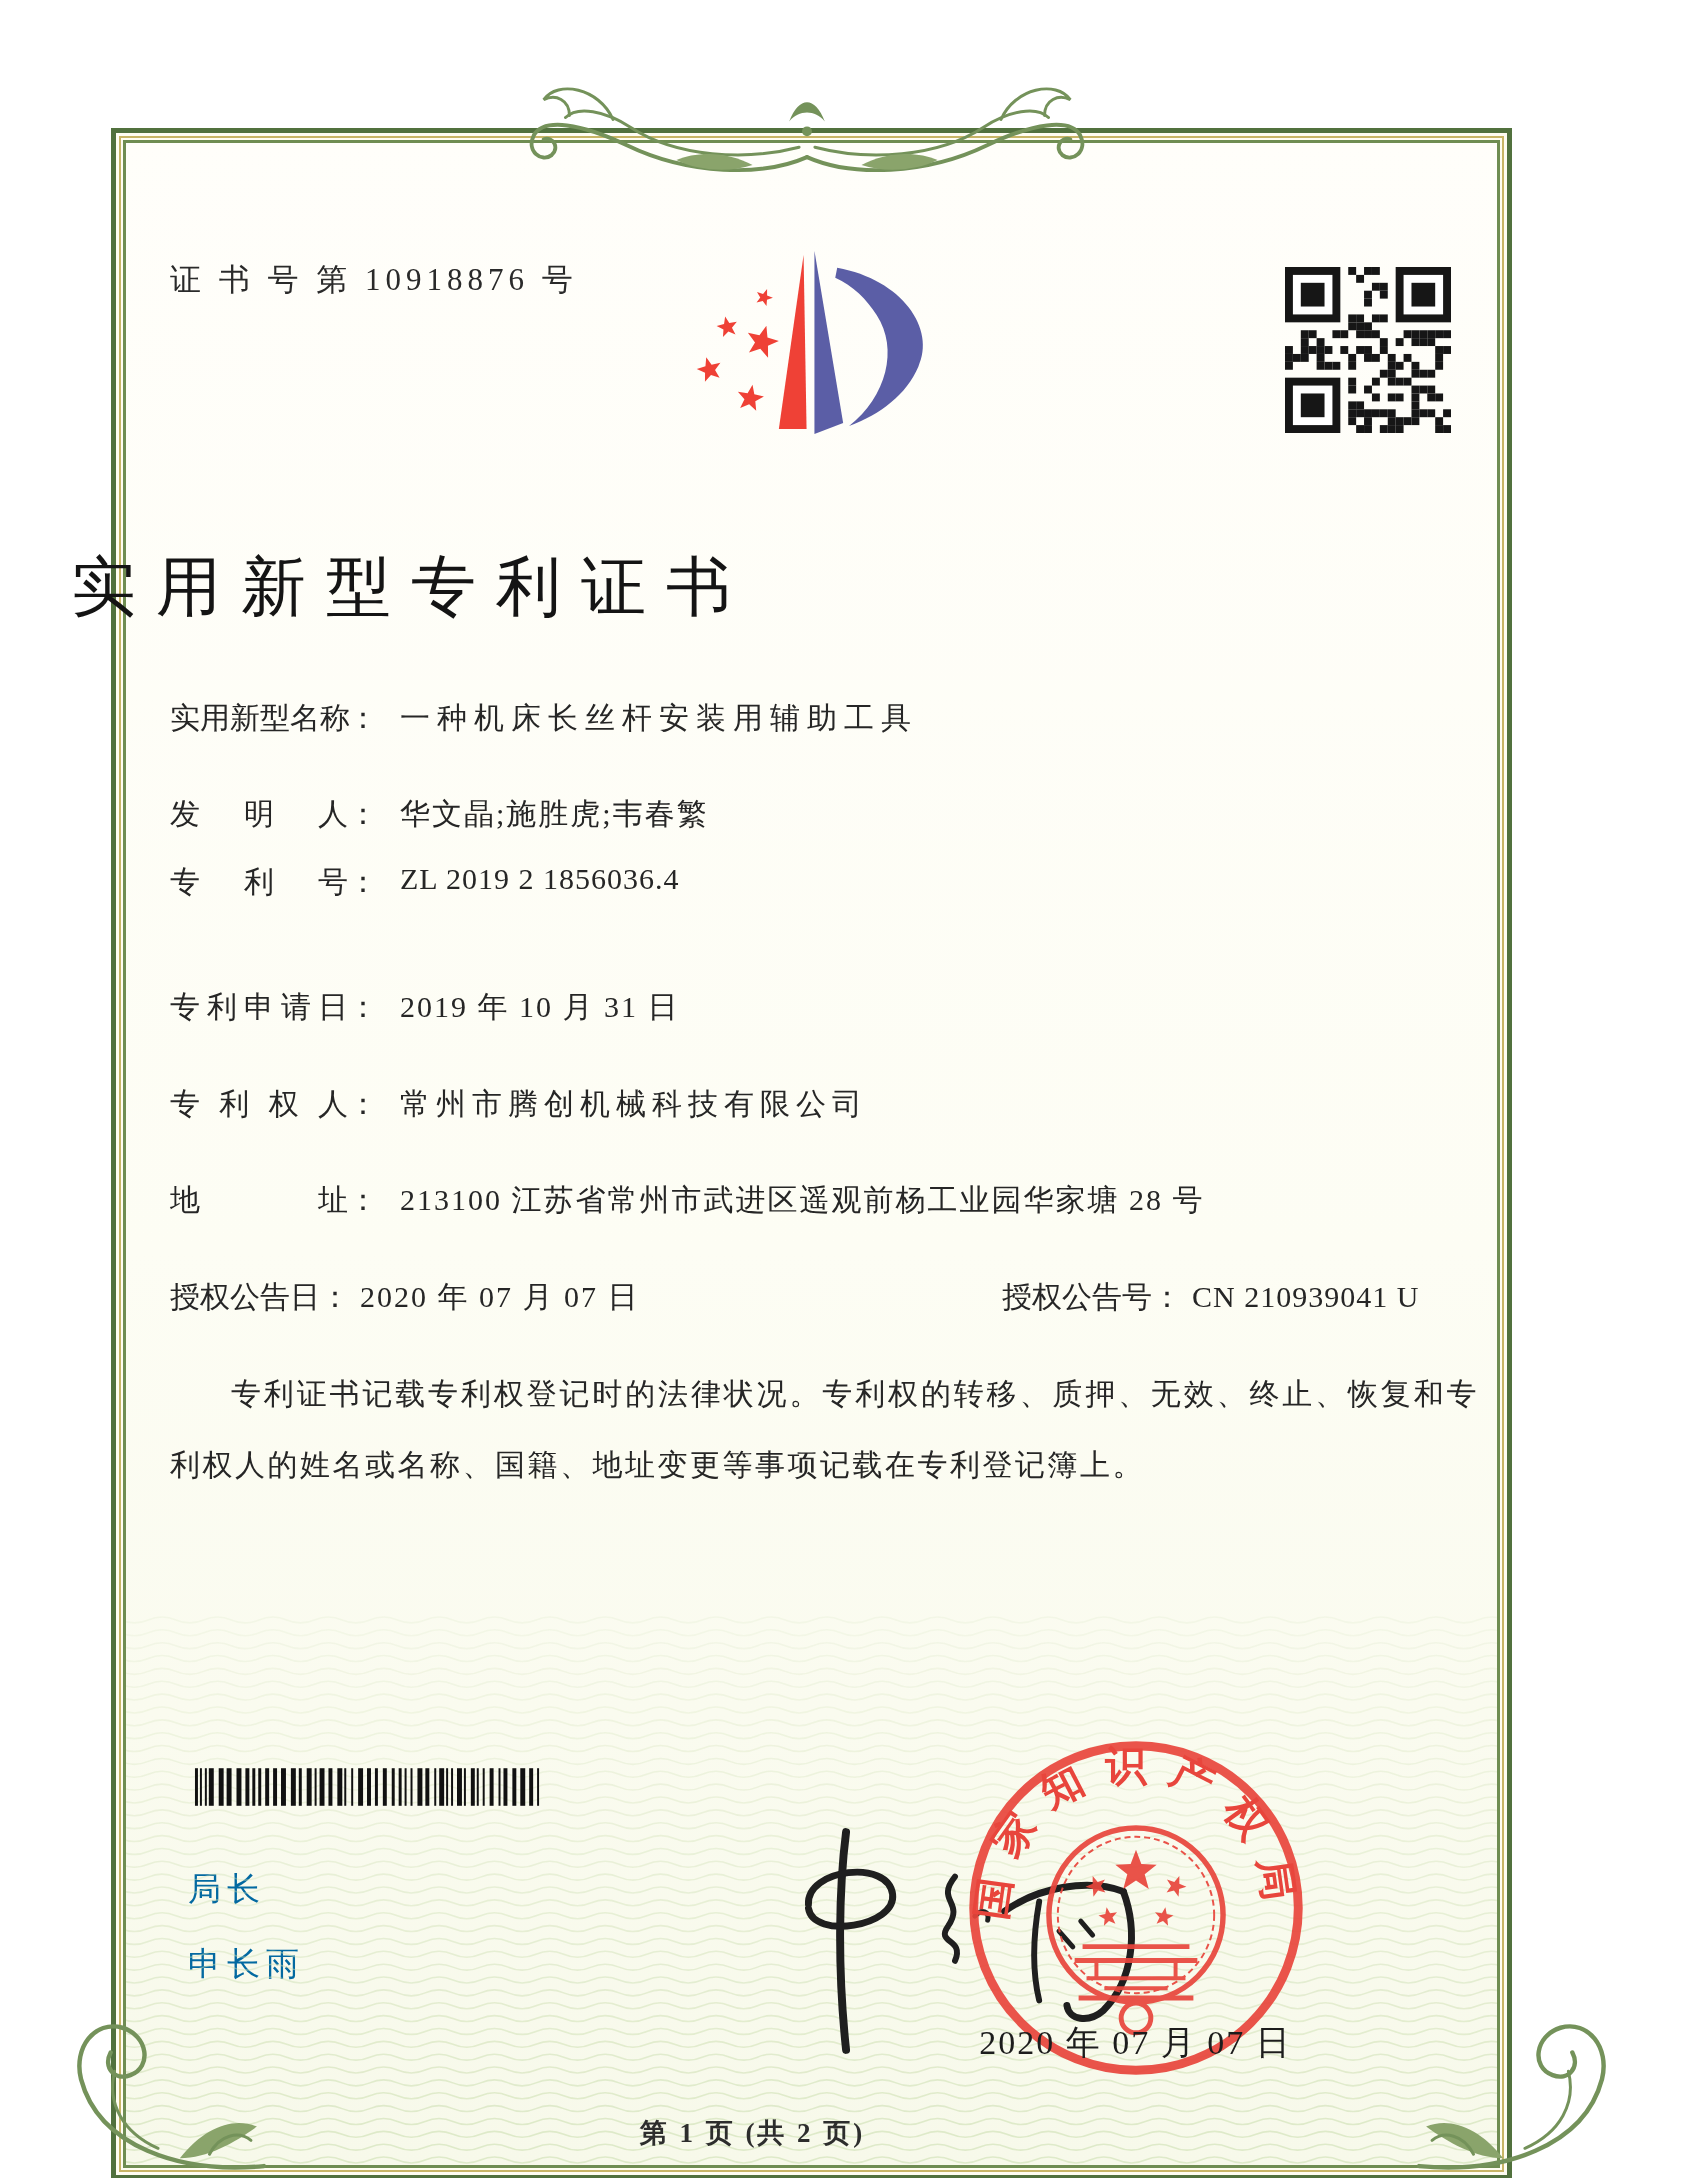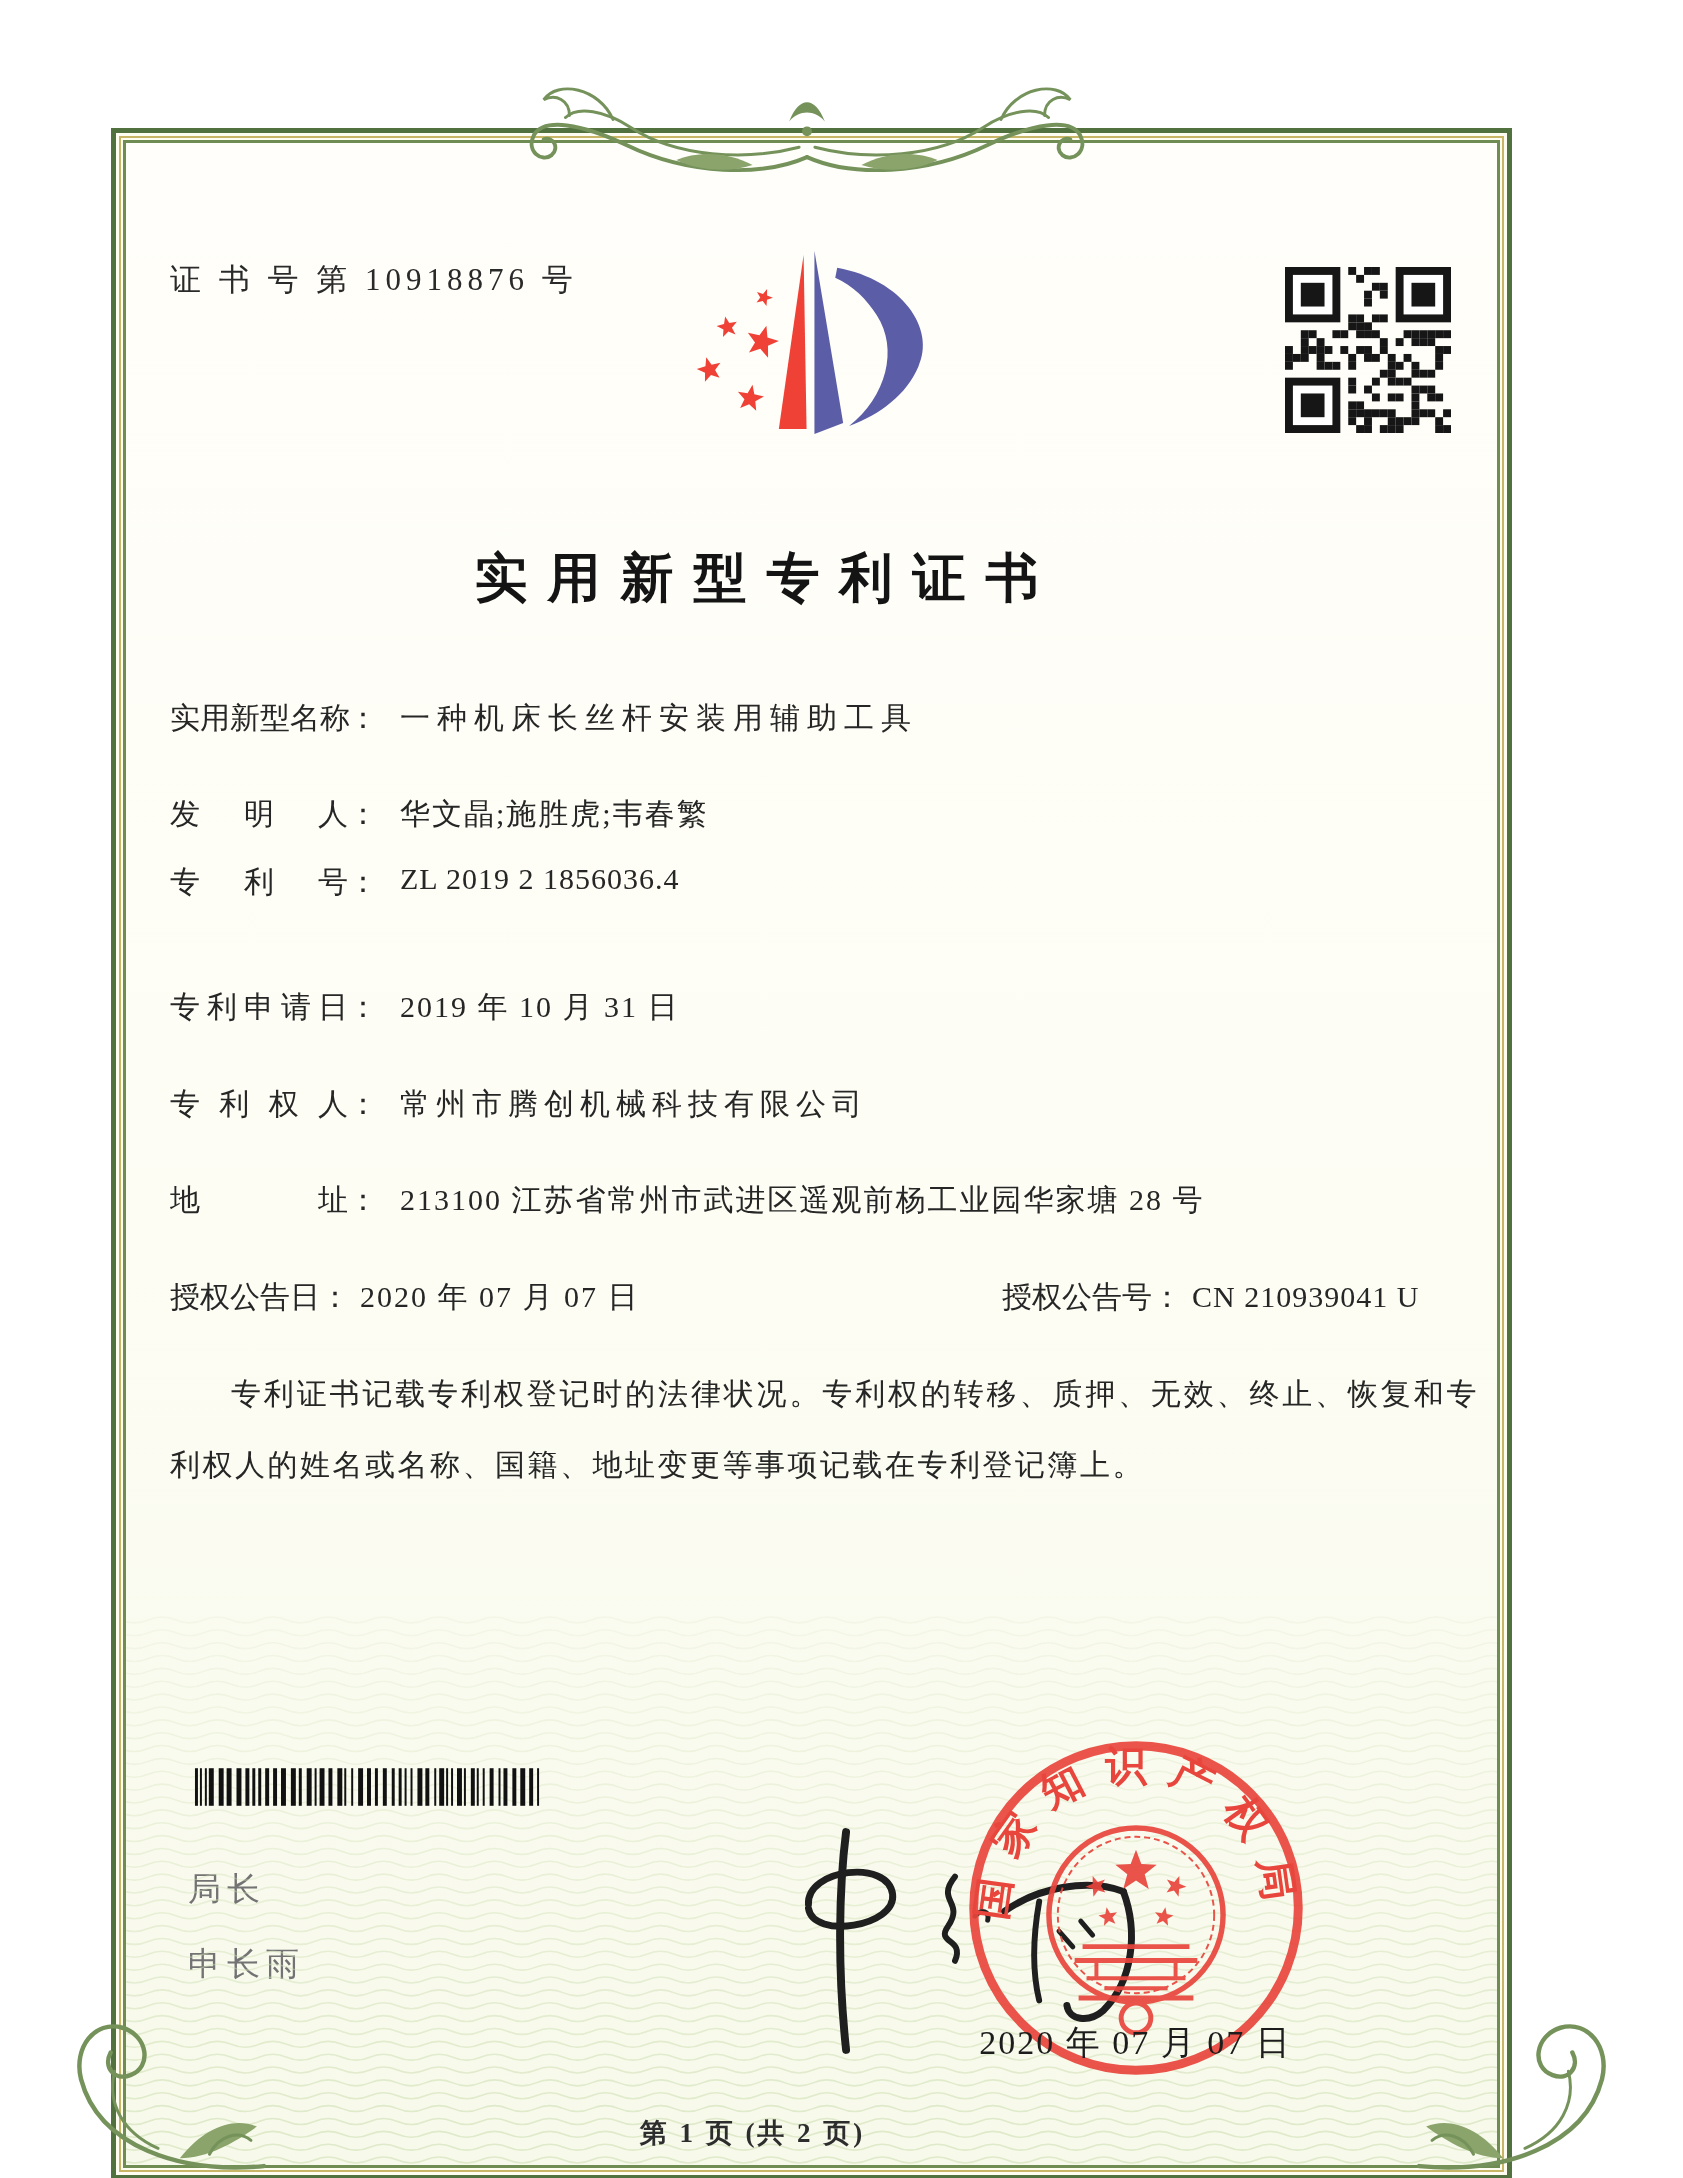--- a/index.html
+++ b/index.html
@@ -11,34 +11,34 @@
          background:linear-gradient(180deg,#fffefa 0%,#fdfdf4 55%,#f7f9ea 100%);z-index:0;}
   
   #frame{left:111px;top:128px;width:1391px;height:2042px;border:5px solid #51713e;
          box-shadow:inset 0 0 0 3px #fffdf2, inset 0 0 0 5px #c8b566,
                     inset 0 0 0 7px #fffdf2, inset 0 0 0 10px #6f8d52;z-index:1;}
   #waves{left:120px;top:1614px;z-index:1;}
   .content{z-index:2;color:#262626;}
   #cert-no{left:170px;top:259px;font-size:31px;letter-spacing:5px;color:#2a2a2a;}
   #logo{left:673px;top:238px;}
   #qr{left:1285px;top:267px;}
-  #title{left:71px;top:543px;width:1391px;text-align:center;font-size:53px;font-weight:bold;
+  #title{left:71px;top:543px;width:1391px;text-align:left;font-size:65px;font-weight:normal;
          letter-spacing:20px;color:#141414;}
   .frow{left:170px;width:1317px;font-size:30px;white-space:nowrap;}
   .flabel{display:inline-block;width:178px;text-align:justify;text-align-last:justify;vertical-align:top;}
   .fcolon{display:inline-block;vertical-align:top;}
   .fvalue{margin-left:22px;}
   .ls7{letter-spacing:7px;} .ls6{letter-spacing:6px;} .ls2{letter-spacing:2px;} .ls1{letter-spacing:1px;}
   #grant-row{left:170px;top:1277px;width:1327px;font-size:30px;white-space:nowrap;}
   #grant-no{position:absolute;left:832px;top:0;}
   #paras{left:170px;top:1358px;width:1309px;}
   #paras p{margin:0;font-size:30px;line-height:71px;letter-spacing:2.5px;text-indent:61px;text-align:justify;}
   #barcode{left:193px;top:1766px;}
   .official{left:188px;font-family:"Liberation Sans","DejaVu Sans",sans-serif;
-            font-size:33px;letter-spacing:6px;color:#737373;}
+            font-size:33px;letter-spacing:6px;color:#0369a1;}
   #sig{left:752px;top:1817px;z-index:3;}
   #seal{left:948px;top:1725px;z-index:3;}
   #seal-date{left:945px;top:2020px;width:381px;text-align:center;font-size:34px;
              letter-spacing:2px;color:#1c1c1c;z-index:4;}
   #footer{left:505px;top:2115px;width:495px;text-align:center;font-size:27px;
           letter-spacing:3px;color:#2d2d2d;font-weight:bold;}
   .orn{z-index:1;}
 </style>
 </head>
 <body>

